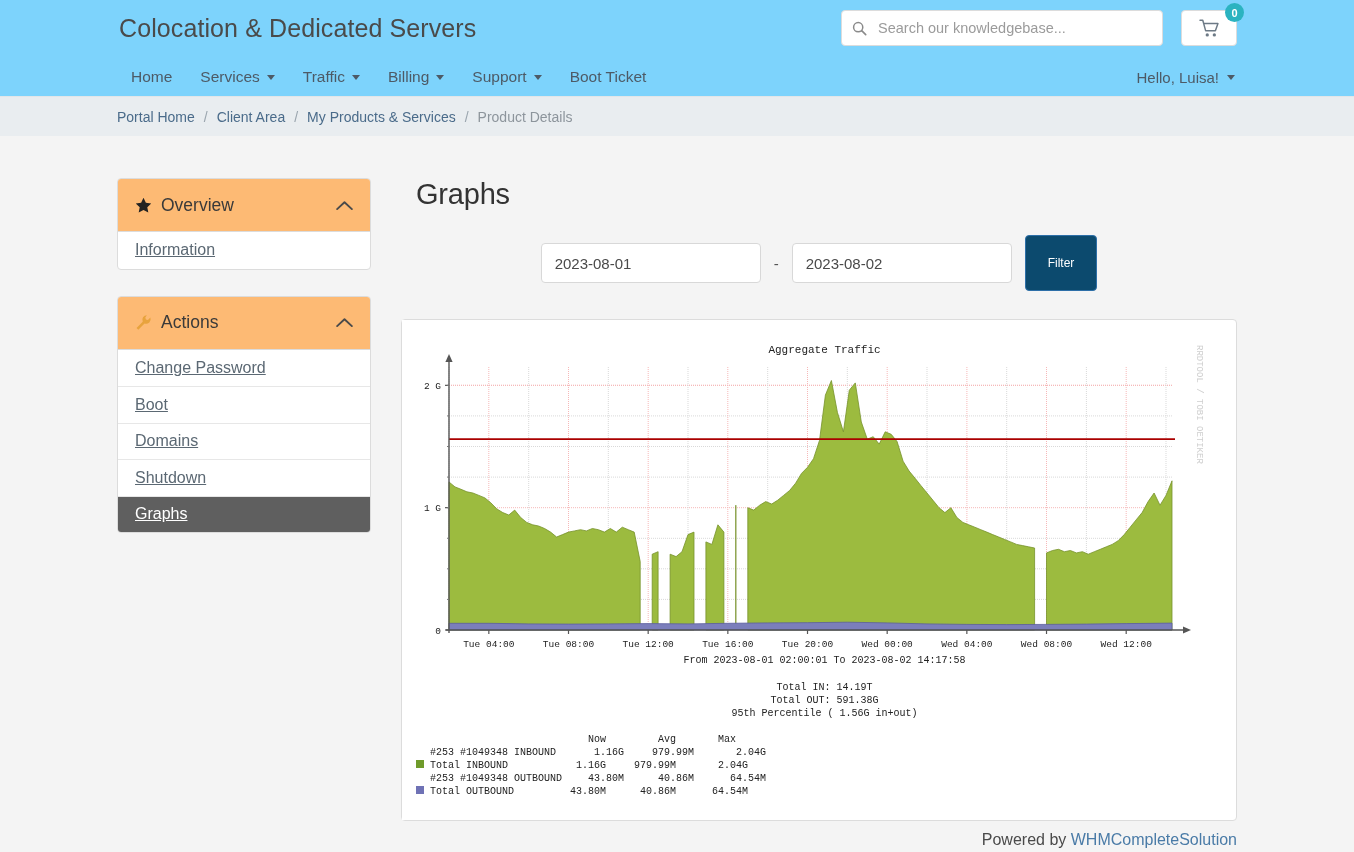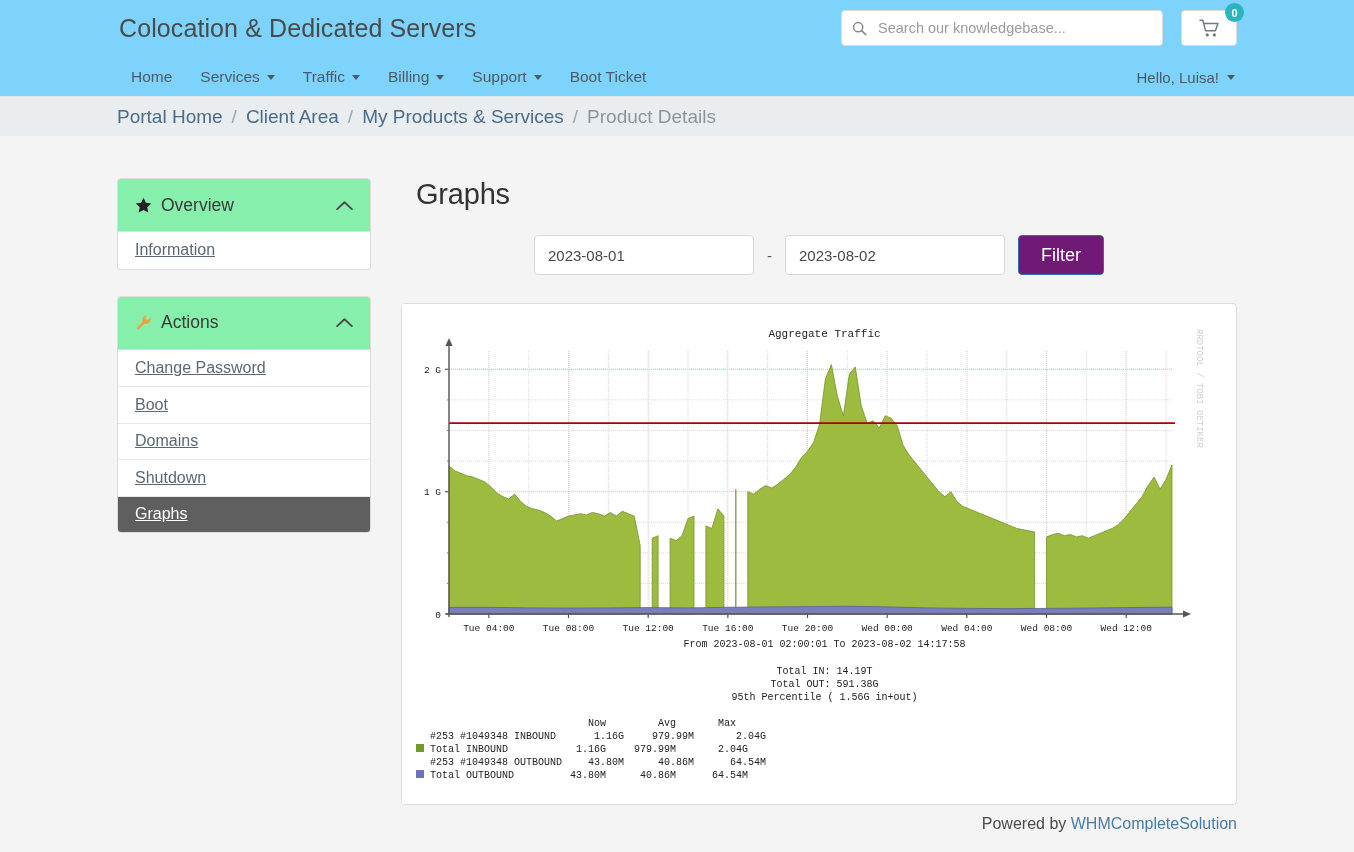--- a/index.html
+++ b/index.html
@@ -50,33 +50,33 @@
   .nav-item {
     font-size:15.5px; color:#4d5a66; padding:6px 14px; cursor:pointer;
     display:flex; align-items:center; gap:7px; white-space:nowrap;
   }
   .nav-item:first-child { padding-left:14px; }
   .caret { width:0;height:0;border-left:4.5px solid transparent;border-right:4.5px solid transparent;border-top:5px solid #4d5a66; display:inline-block; }
   .hello { margin-left:auto; font-size:15px; color:#4d5a66; display:flex; align-items:center; gap:8px; padding-right:2px; }
 
   
   .crumbbar { background:#e9edf0; height:40px; border-top:1px solid #e2e6e9; }
-  .crumb-inner { width:1120px; margin:0 auto; height:40px; display:flex; align-items:center; font-size:19px; }
+  .crumb-inner { width:1120px; margin:0 auto; height:40px; display:flex; align-items:center; font-size:14px; }
   .crumb-link { color:#4a6b8a; }
   .crumb-sep { color:#9aa5ae; margin:0 9px; }
   .crumb-cur { color:#8d959c; }
 
   
   .page { width:1120px; margin:0 auto; padding-top:42px; display:flex; gap:30px; }
   .sidebar { width:254px; flex:0 0 254px; }
   .content { flex:1; min-width:0; }
 
   .panel { background:#fff; border:1px solid #dcdcdc; border-radius:4px; margin-bottom:26px; overflow:hidden; }
   .panel-head {
-    background:#86efac; border-bottom:1px solid #dcdcdc;
+    background:#fdba74; border-bottom:1px solid #dcdcdc;
     height:53px; display:flex; align-items:center; padding:0 17px;
     font-size:17.5px; color:#3a3a3a;
   }
   .panel-head .ph-icon { width:26px; display:flex; align-items:center; font-size:16px; }
   .panel-head .ph-title { flex:1; }
   .chev { color:#4a4a4a; font-size:15px; }
   .panel-item {
     height:36.5px; display:flex; align-items:center; padding:0 17px;
     font-size:16px; color:#5b6873; border-top:1px solid #e7e7e7; cursor:pointer;text-decoration:underline;
   }
@@ -87,22 +87,22 @@
   
   .page-title { font-size:29px; color:#333; font-weight:400; margin:0 0 24px 15px; letter-spacing:-.2px; }
   .filter-row { display:flex; align-items:center; justify-content:center; gap:13px; margin-bottom:28px; }
   .date-input {
     width:220px; height:40px; border:1px solid #d8d8d8; border-radius:4px;
     background:#fff; font-size:15px; color:#4a4a4a; padding:0 13px;
     font-family:"Liberation Sans", sans-serif; outline:none;
   }
   .dash { color:#555; font-size:15px; }
   .filter-btn {
-    height:40px; padding:0 22px; background:#701a75; border:1px solid #2d6fa8;
-    color:#fff; font-size:18px; border-radius:4px; cursor:pointer;
+    height:56px; padding:0 22px; background:#0c4a6e; border:1px solid #2d6fa8;
+    color:#fff; font-size:12px; border-radius:4px; cursor:pointer;
     font-family:"Liberation Sans", sans-serif;
   }
 
   .graph-card { background:#fff; border:1px solid #dcdcdc; border-radius:4px; padding:0; }
   .graph-inner { position:relative; width:100%; height:500px; }
 
   .rrd-svg { display:block; }
 
   .footer { text-align:right; padding-top:10px; font-size:16px; color:#4a4a4a; }
   .footer a { color:#4a7ba7; text-decoration:none; }

